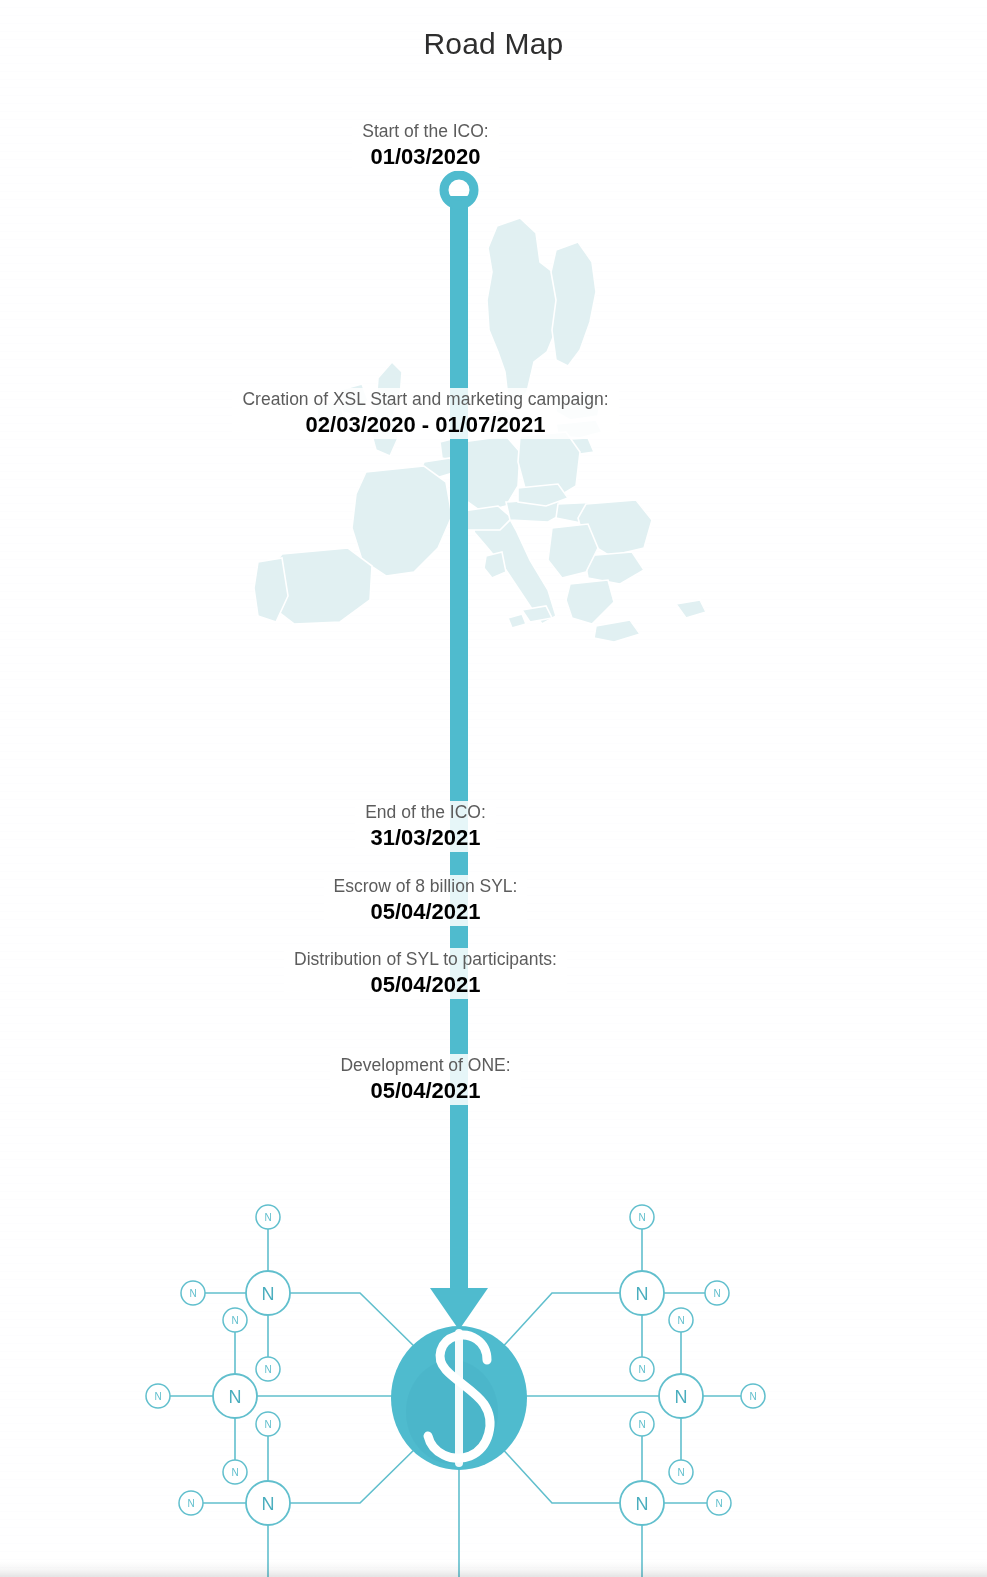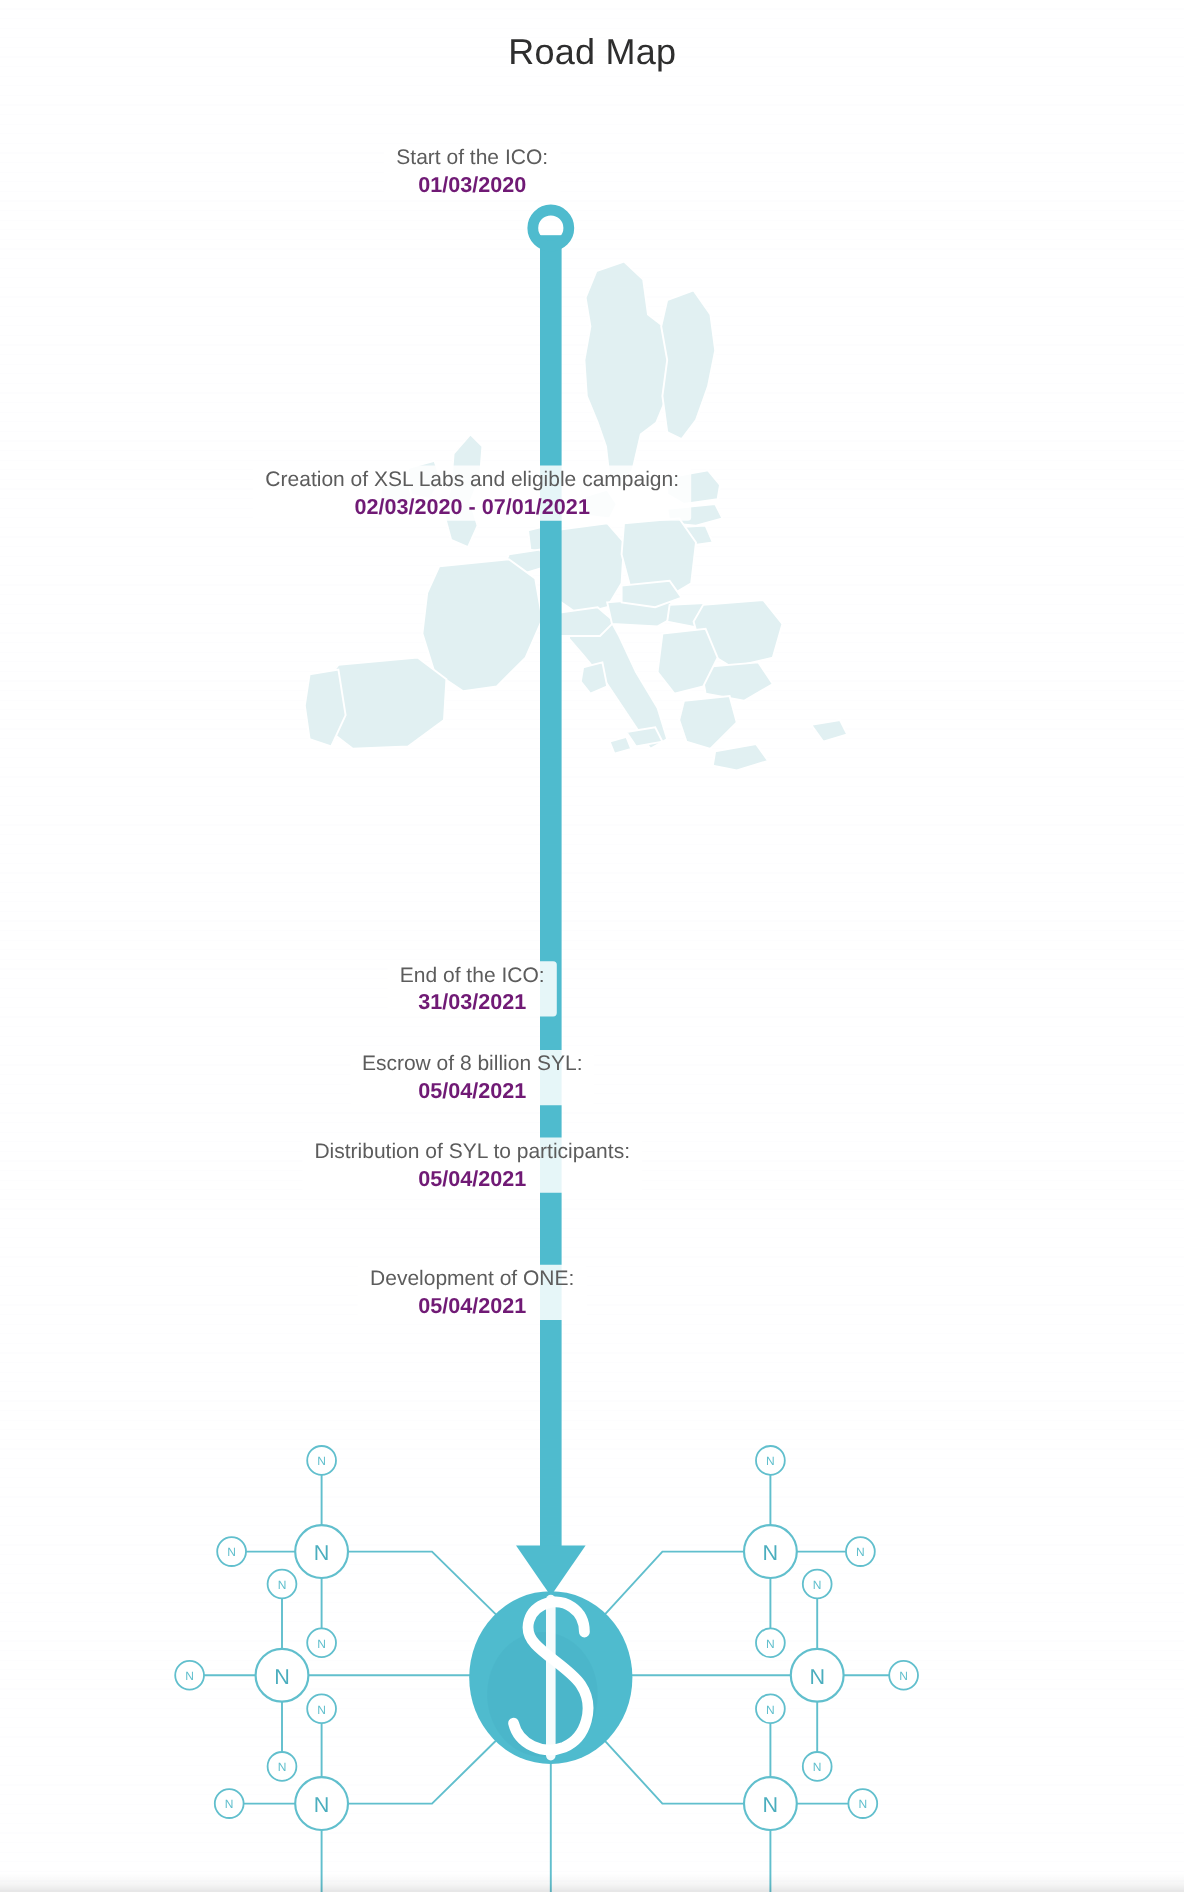--- a/index.html
+++ b/index.html
@@ -73,39 +73,40 @@
     letter-spacing: 0.2px;
   }
 
   
   .milestone {
     position: absolute;
     left: 0;
     width: 787px;
     text-align: center;
     line-height: 1.18;
+    padding-left: 32px;
   }
   .milestone .halo {
     display: inline-block;
     padding: 1px 10px;
     background: rgba(255,255,255,0.86);
     border-radius: 3px;
   }
   .ms-label {
     display: block;
     font-size: 17.5px;
     font-weight: 400;
     color: #5c5c5c;
     white-space: nowrap;
   }
   .ms-date {
     display: block;
-    font-size: 18px;
+    font-size: 22px;
     font-weight: 700;
-    color: #701a75;
+    color: #000000;
     white-space: nowrap;
     margin-top: 2px;
   }
 
   
   #bottom-edge {
     position: absolute;
     left: 0;
     bottom: 0;
     width: 987px;
@@ -328,22 +329,22 @@
 
   <div class="milestone" style="top:120px">
     <span class="halo">
       <span class="ms-label">Start of the ICO:</span>
       <span class="ms-date">01/03/2020</span>
     </span>
   </div>
 
   <div class="milestone" style="top:388px">
     <span class="halo">
-      <span class="ms-label">Creation of XSL Labs and eligible campaign:</span>
-      <span class="ms-date">02/03/2020 - 07/01/2021</span>
+      <span class="ms-label">Creation of XSL Start and marketing campaign:</span>
+      <span class="ms-date">02/03/2020 - 01/07/2021</span>
     </span>
   </div>
 
 
   <div class="milestone" style="top:801px">
     <span class="halo">
       <span class="ms-label">End of the ICO:</span>
       <span class="ms-date">31/03/2021</span>
     </span>
   </div>

